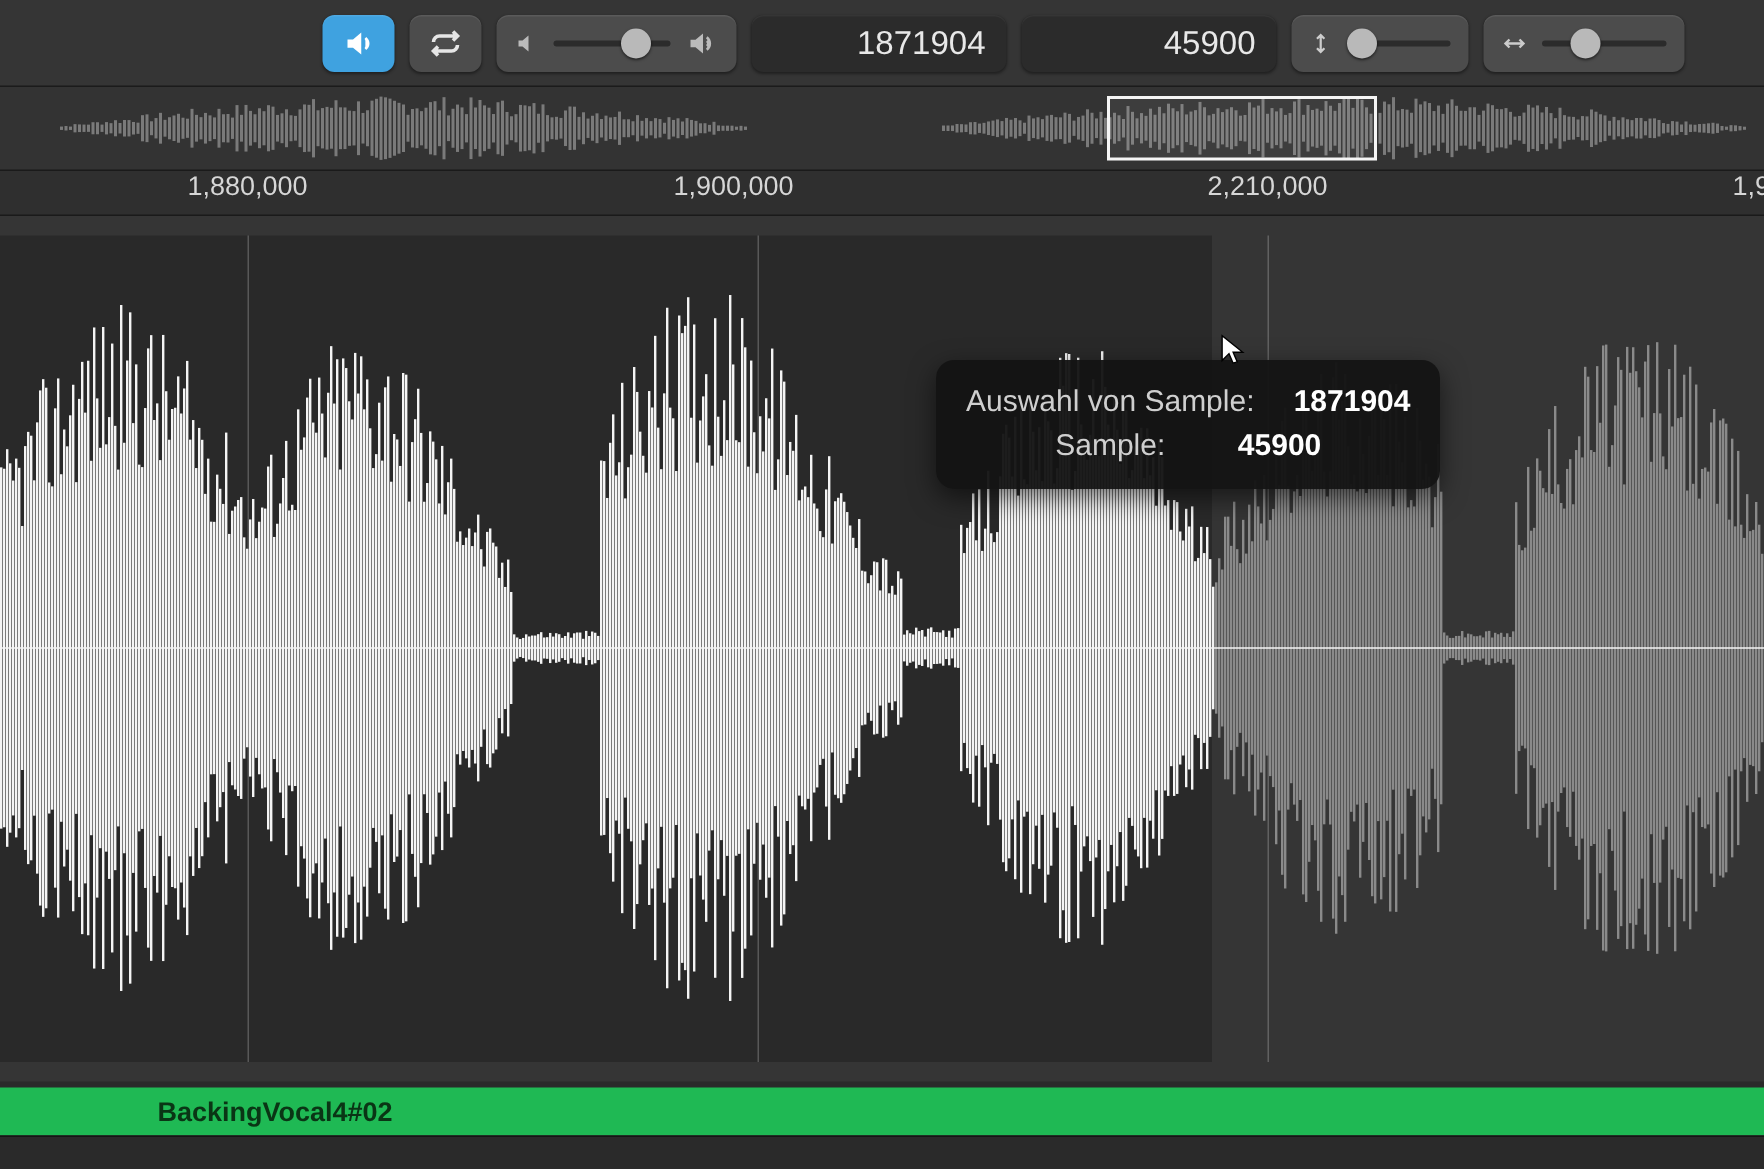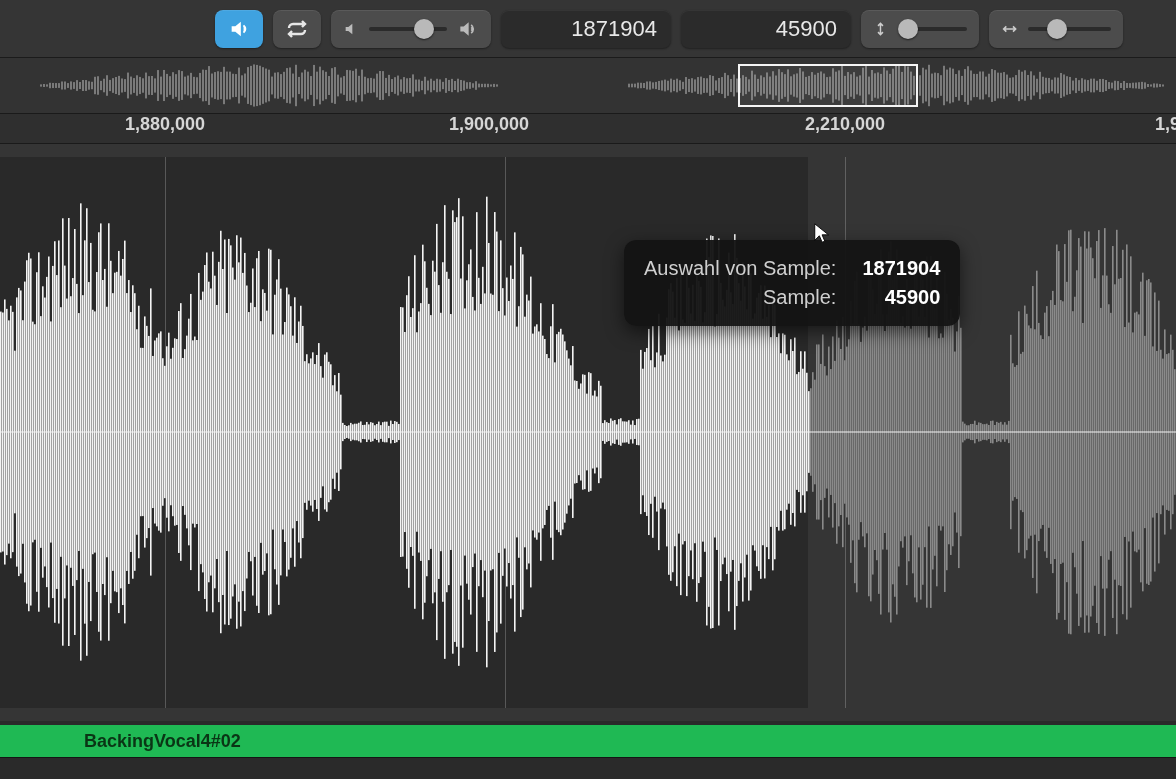--- a/index.html
+++ b/index.html
@@ -10,32 +10,32 @@
   .btn.active{background:#3fa2e0}
   svg{display:block}
   .slider-pod{height:38px;background:#4c4c4c;border-radius:8px;display:flex;align-items:center;padding:0 12px;gap:10px;box-shadow:inset 0 1px 0 rgba(255,255,255,.08),0 1px 2px rgba(0,0,0,.4)}
   .track{position:relative;height:4px;background:#2b2b2b;border-radius:2px}
   .thumb{position:absolute;top:50%;width:20px;height:20px;border-radius:50%;background:#b9b9b9;transform:translate(-50%,-50%);box-shadow:0 1px 2px rgba(0,0,0,.6)}
   .readout{height:38px;background:#2b2b2b;border-radius:8px;display:flex;align-items:center;justify-content:flex-end;padding:0 14px;color:#e8e8e8;font-size:22px;font-weight:500;box-shadow:inset 0 1px 0 rgba(255,255,255,.05),0 1px 2px rgba(0,0,0,.4);font-variant-numeric:tabular-nums}
   .overview{position:absolute;left:0;right:0;top:58px;height:56px;background:#333;border-bottom:1px solid #1a1a1a}
   .overview svg{width:100%;height:100%}
   .ov-sel{position:absolute;top:6px;bottom:6px;border:2px solid #f5f5f5;background:rgba(255,255,255,.05)}
   .ruler{position:absolute;left:0;right:0;top:114px;height:30px;background:#2f2f2f;border-bottom:1px solid #1a1a1a}
-  .tick{position:absolute;top:0;color:#d6d6d6;font-size:18px;font-weight:700;transform:translateX(-50%)}
+  .tick{position:absolute;top:0;color:#d6d6d6;font-size:18px;font-weight:400;transform:translateX(-50%)}
   .editor{position:absolute;left:0;right:0;top:144px;bottom:58px;background:#353535;overflow:hidden}
   .sel-band{position:absolute;left:0;width:808px;top:13px;bottom:13px;background:rgba(0,0,0,.22)}
   .vline{position:absolute;top:13px;bottom:13px;width:1px;background:rgba(255,255,255,.22)}
   .wave-wrap{position:absolute;left:0;right:0;top:0;bottom:0}
   .wave-wrap svg{width:1176px;height:100%}
   .tooltip{position:absolute;background:rgba(20,20,20,.96);border-radius:12px;padding:14px 20px;box-shadow:0 6px 18px rgba(0,0,0,.55);color:#cfcfcf;font-size:20px}
-  .tooltip .row{display:flex;justify-content:flex-end;gap:8px;line-height:1.45}
+  .tooltip .row{display:flex;justify-content:center;gap:8px;line-height:1.45}
   .tooltip .v{color:#fff;font-weight:700;min-width:96px;text-align:right;font-variant-numeric:tabular-nums}
   .cursor-arrow{position:absolute;width:22px;height:22px}
   .regionbar{position:absolute;left:0;right:0;bottom:22px;height:32px;background:#1fb954;display:flex;align-items:center}
-  .regionbar .name{margin-left:84px;color:#0a3515;font-size:18px;font-weight:800}
+  .regionbar .name{margin-left:105px;color:#0a3515;font-size:18px;font-weight:800}
   .bottom-strip{position:absolute;left:0;right:0;bottom:0;height:22px;background:#2a2a2a;border-top:1px solid #151515}
 </style>
 </head>
 <body>
 
 <div class="toolbar">
   <div class="btn round active">
     <svg width="22" height="22" viewBox="0 0 24 24">
         <path fill="#fff" d="M4 9v6h4l6 5V4L8 9H4z"></path>
         <path fill="#fff" d="M17 8c1.3 1.1 2 2.5 2 4s-.7 2.9-2 4" stroke="#fff" stroke-width="2"></path>

